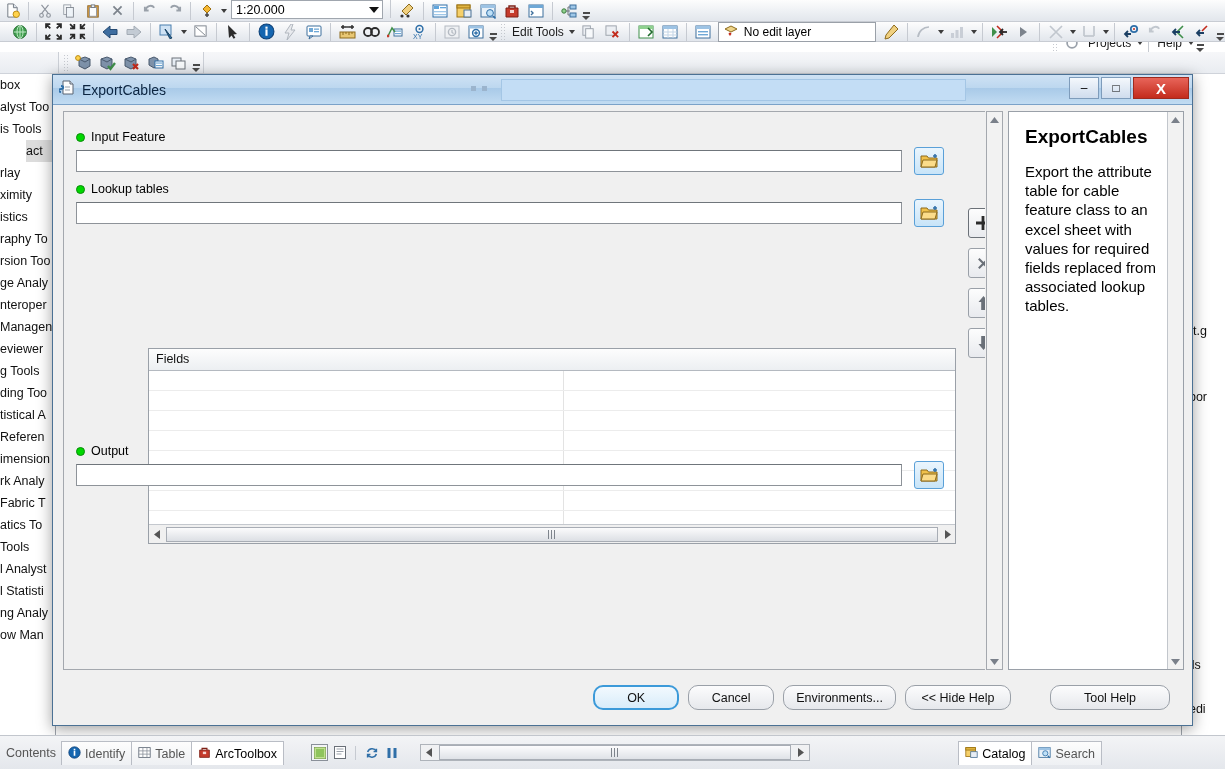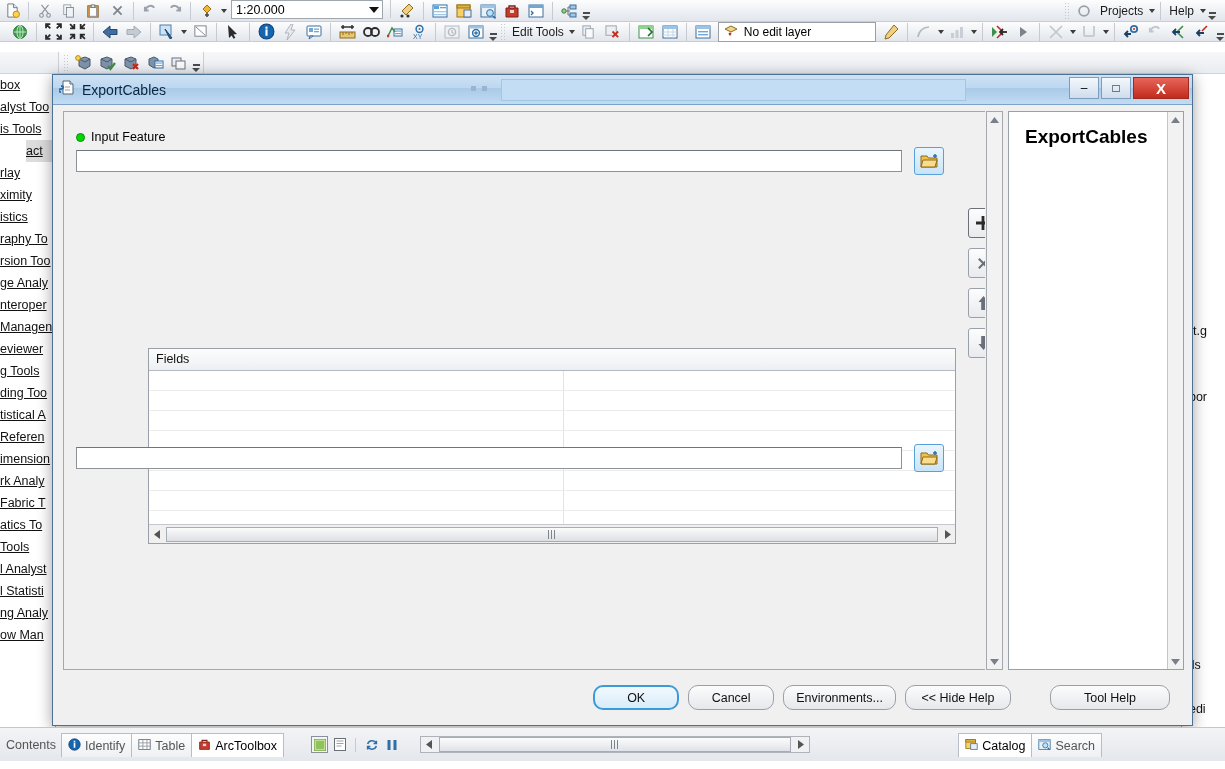--- a/index.html
+++ b/index.html
@@ -68,41 +68,41 @@
     padding: 0 2px;
   }
 
   
   #left-panel {
     position:absolute; left:0; top:74px; width:56px; height:661px;
     background:#ffffff; border-right:1px solid #9fa5ad; overflow:hidden;
   }
   .tree-item {
     height:22px; line-height:22px; font-size:12.5px; white-space:nowrap;
-    padding-left:0px; color:#111;text-decoration:underline;
+    padding-left:0px; color:#111;
   }
   .tree-item.sel { background:#dcdcdc;margin-left:26px; }
 
   #right-panel {
     position:absolute; right:0; top:74px; width:44px; height:661px;
     background:#ffffff; border-left:1px solid #9fa5ad; overflow:hidden;
   }
   #right-panel .rtext { height:22px; line-height:22px; font-size:12.5px; white-space:nowrap; color:#111; }
 
   #map-area {
     position:absolute; left:56px; top:74px; right:44px; height:661px;
     background:#ffffff;
   }
   .catalog-ghost {
     position:absolute; left:912px; top:11px; font-size:13px; color:#b7c4d3;
   }
 
   
   #bottom-bar {
-    position:absolute; left:0; bottom:8px; width:1225px; height:34px;
+    position:absolute; left:0; bottom:0; width:1225px; height:34px;
     background: linear-gradient(#f3f4f6,#e4e7ec);
     border-top:1px solid #c2c6cd;
     display:flex; align-items:center;
   }
   .vtab {
     height:24px; display:flex; align-items:center; gap:4px;
     padding:0 6px; border:1px solid #b9bdc5; border-bottom:none;
     background: linear-gradient(#fdfdfd,#eef0f3);
     font-size:12.5px; color:#555; margin-right:-1px;
   }
@@ -358,21 +358,21 @@
             <rect x="9" y="2" width="6" height="4" fill="#9ec7e8" stroke="#3d6f9c"></rect>
             <rect x="9" y="10" width="6" height="4" fill="#9ec7e8" stroke="#3d6f9c"></rect>
             <path d="M5 8h4M9 4h-2v8h2" fill="none" stroke="#6c737b"></path>
           </svg>
       </div>
       <div class="overflow"></div>
     </div>
 
     <div style="flex:1"></div>
 
-    <div class="tb-group" style="padding-right:8px;">
+    <div class="tb-group" style="padding-right:20px;margin-top:32px;">
       <div class="grip"></div>
       <div class="tb-btn">
         <svg width="14" height="14" viewBox="0 0 16 16">
             <circle cx="8" cy="8" r="5.6" fill="none" stroke="#9aa1aa" stroke-width="2"></circle>
           </svg>
       </div>
       <span class="tb-label">Projects</span>
       <div class="tb-caret"></div>
       <div class="sep"></div>
       <span class="tb-label">Help</span>
@@ -772,20 +772,36 @@
             <span class="browse-btn">
               <svg width="19" height="17" viewBox="0 0 19 17">
                   <path d="M1 3h6l1.5 2H17v9H1z" fill="#f0c14b" stroke="#8d6b1d"></path>
                   <path d="M3 7h14l-2 7H1z" fill="#fbdc8a" stroke="#8d6b1d"></path>
                   <path d="M15 1v4M13 3h4" stroke="#2f6fa8" stroke-width="1.5"></path>
                 </svg>
             </span>
           </div>
         </div>
 
+        <div class="row" style="top:70px;">
+          <div class="param-label">
+            <span class="req-dot"></span>
+            <span>Lookup tables</span>
+          </div>
+          <div style="display:flex; align-items:center; gap:12px;">
+            <input class="txtinput" type="text" value="" style="">
+            <span class="browse-btn">
+              <svg width="19" height="17" viewBox="0 0 19 17">
+                  <path d="M1 3h6l1.5 2H17v9H1z" fill="#f0c14b" stroke="#8d6b1d"></path>
+                  <path d="M3 7h14l-2 7H1z" fill="#fbdc8a" stroke="#8d6b1d"></path>
+                  <path d="M15 1v4M13 3h4" stroke="#2f6fa8" stroke-width="1.5"></path>
+                </svg>
+            </span>
+          </div>
+        </div>
 
         <div id="grid-wrap">
           <div id="grid-head">
             <div class="gh c2">Fields</div>
           </div>
           <div id="grid-rows">
               <div class="grow">
                 <div class="gcell1"></div>
                 <div class="gcell2"></div>
               </div>
@@ -852,20 +868,24 @@
               </svg>
           </span>
           <span class="sq-btn">
             <svg width="15" height="16" viewBox="0 0 15 16">
                 <path d="M7.5 15l5-6H9.8V1H5.2v8H2.5z" fill="#6a7078"></path>
               </svg>
           </span>
         </div>
 
         <div class="row" style="top:332px;">
+          <div class="param-label">
+            <span class="req-dot"></span>
+            <span>Output</span>
+          </div>
           <div style="display:flex; align-items:center; gap:12px;">
             <input class="txtinput" type="text" value="" style="">
             <span class="browse-btn">
               <svg width="19" height="17" viewBox="0 0 19 17">
                   <path d="M1 3h6l1.5 2H17v9H1z" fill="#f0c14b" stroke="#8d6b1d"></path>
                   <path d="M3 7h14l-2 7H1z" fill="#fbdc8a" stroke="#8d6b1d"></path>
                   <path d="M15 1v4M13 3h4" stroke="#2f6fa8" stroke-width="1.5"></path>
                 </svg>
             </span>
           </div>
@@ -881,20 +901,21 @@
         <span class="sb-arrow">
           <svg width="9" height="6" viewBox="0 0 9 6">
               <path d="M4.5 6L0 0h9z" fill="#7a808a"></path>
             </svg>
         </span>
       </div>
 
       <div id="help-pane">
         <div id="help-inner">
           <div id="help-title">ExportCables</div>
+          <div id="help-text">Export the attribute table for cable feature class to an excel sheet with values for required fields replaced from associated lookup tables.</div>
         </div>
         <div id="help-scroll">
           <span class="sb-arrow">
             <svg width="9" height="6" viewBox="0 0 9 6">
                 <path d="M4.5 0L9 6H0z" fill="#7a808a"></path>
               </svg>
           </span>
           <span class="sb-arrow">
             <svg width="9" height="6" viewBox="0 0 9 6">
                 <path d="M4.5 6L0 0h9z" fill="#7a808a"></path>

